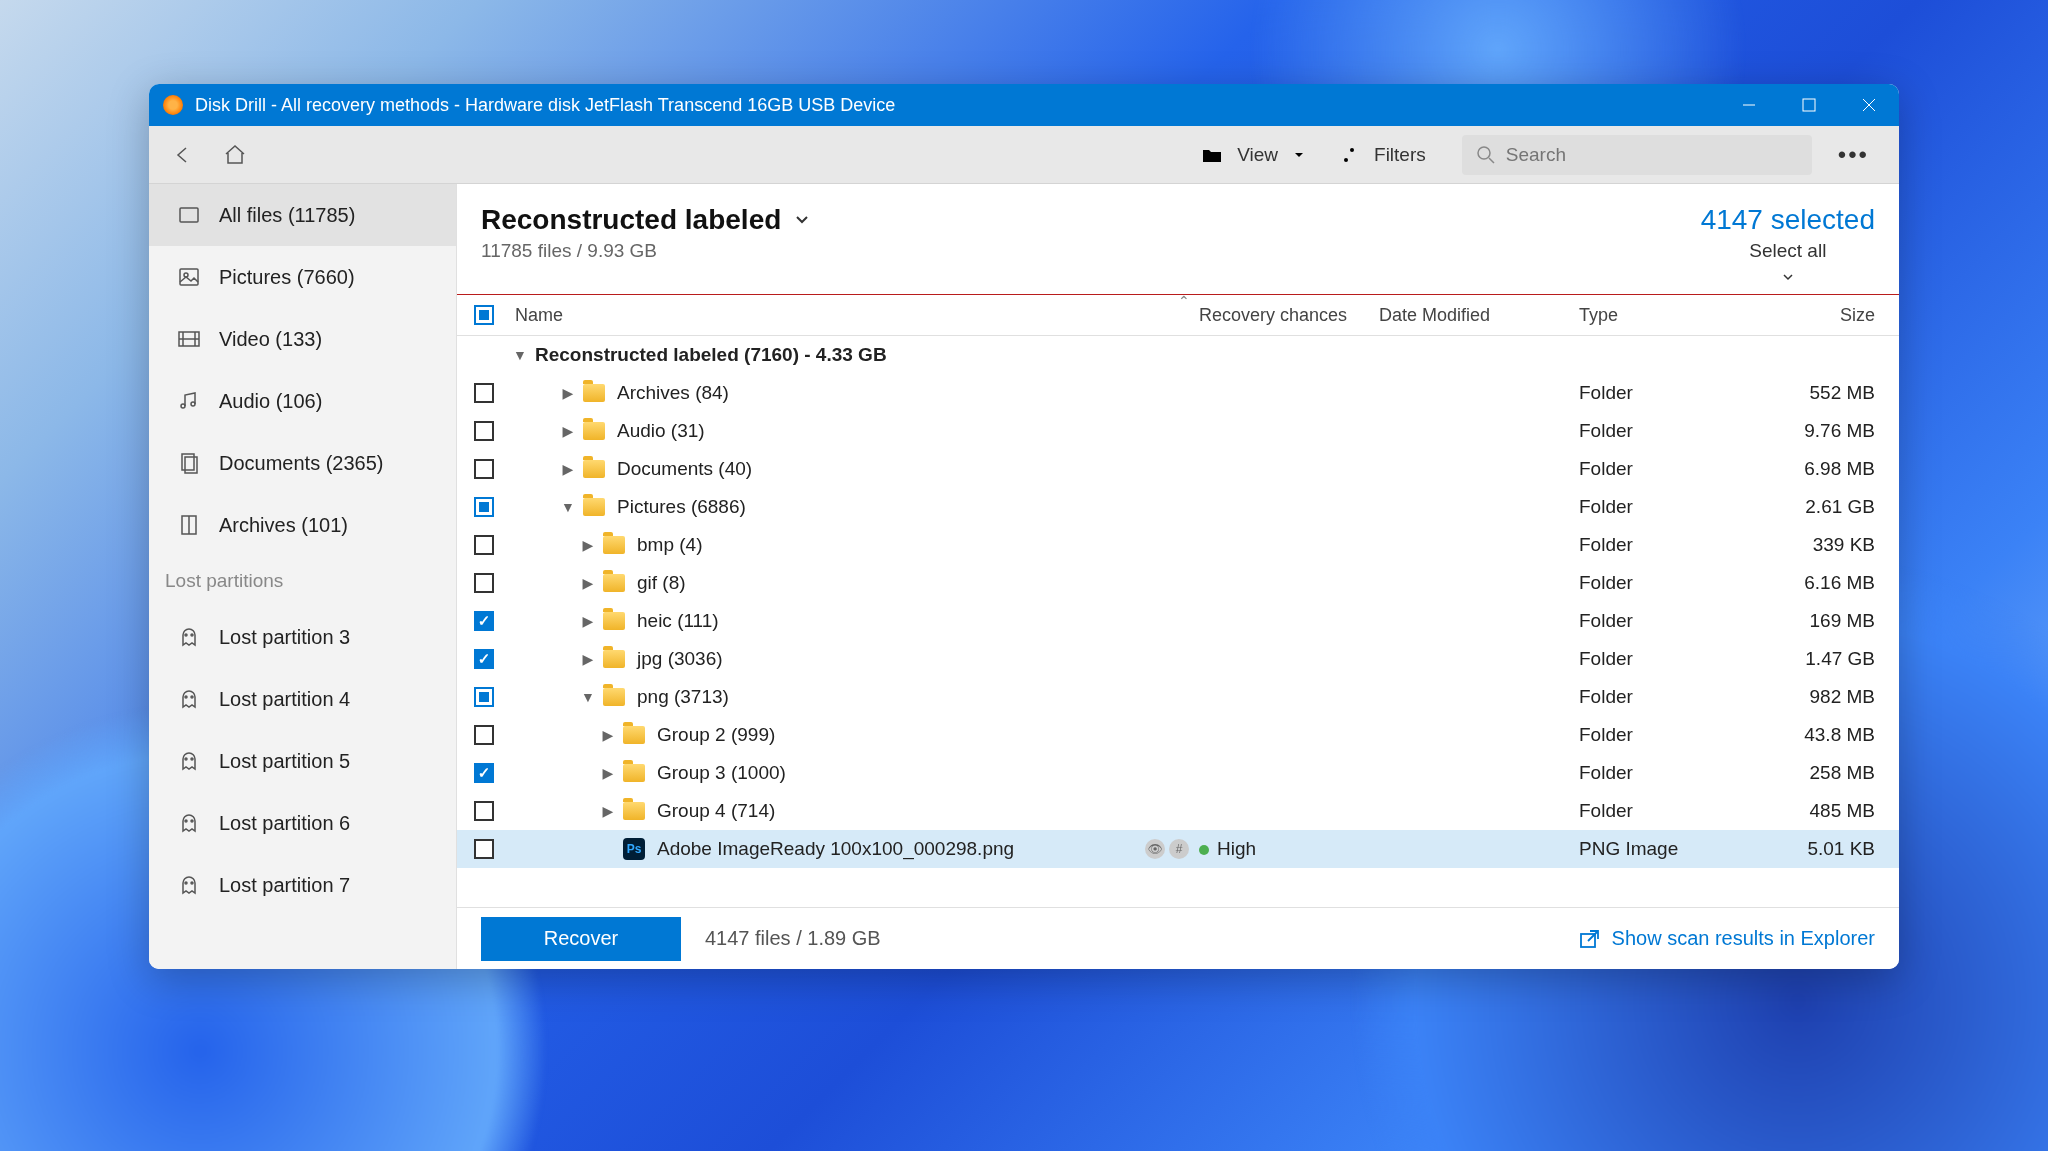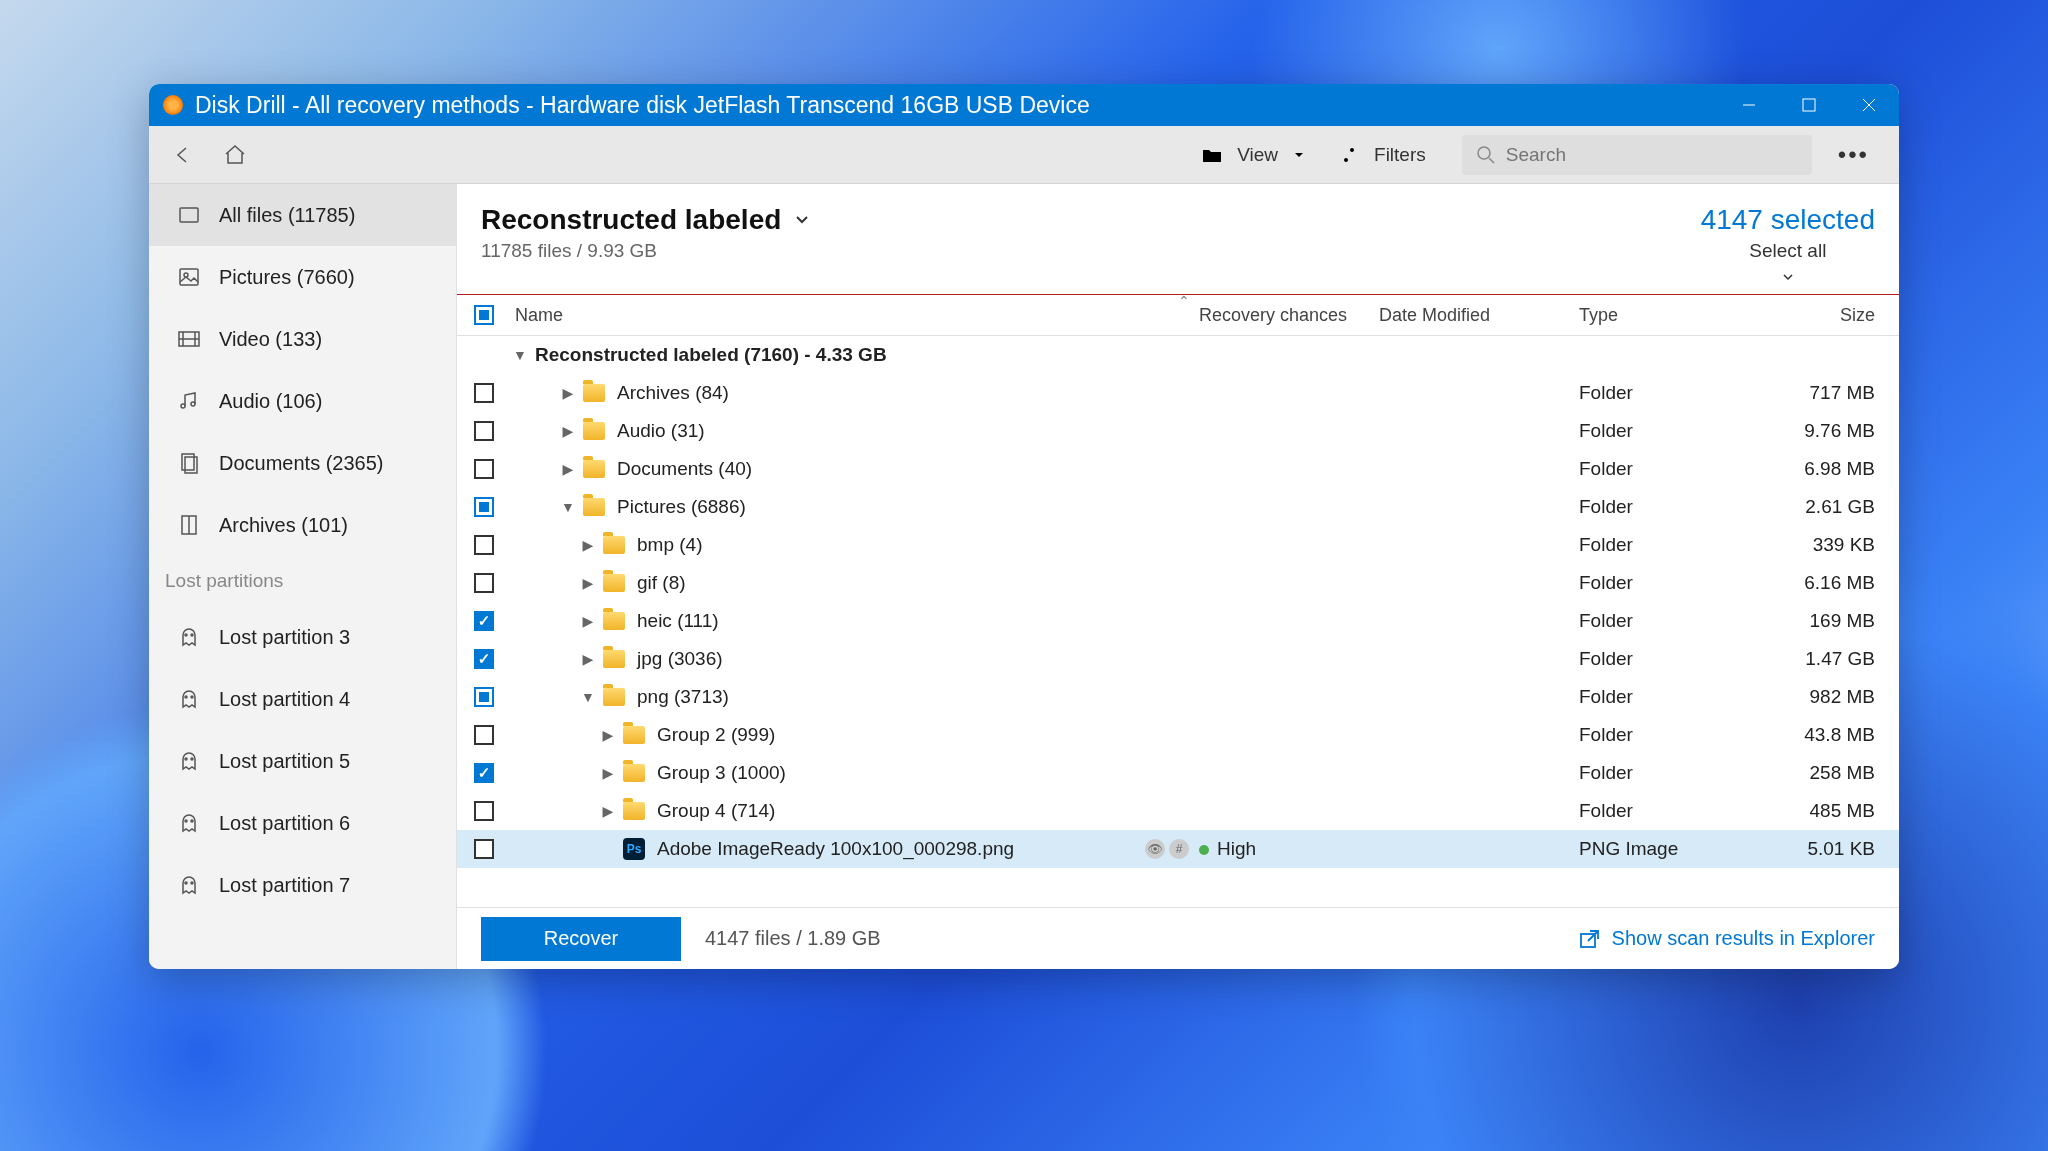--- a/index.html
+++ b/index.html
@@ -11,21 +11,21 @@
 .bg-swirl { position:absolute; border-radius:50%; filter:blur(2px); }
 .s1 { width:900px; height:900px; right:-200px; bottom:-300px; background:radial-gradient(circle,#1e40af 0%,#3b82f6 60%,transparent 70%); }
 .s2 { width:700px; height:700px; left:-150px; bottom:-250px; background:radial-gradient(circle,#2563eb 0%,#60a5fa 60%,transparent 70%); }
 .s3 { width:500px; height:500px; right:300px; top:-200px; background:radial-gradient(circle,#60a5fa 0%,transparent 70%); }
 
 .window {
   position: absolute; left: 149px; top: 84px; width: 1750px; height: 885px;
   background: #fff; border-radius: 10px; box-shadow: 0 10px 40px rgba(0,0,0,0.25);
   overflow: hidden; display: flex; flex-direction: column;
 }
-.titlebar { height: 42px; background: #0078d4; color:#fff; display:flex; align-items:center; font-size:23px; }
+.titlebar { height: 42px; background: #0078d4; color:#fff; display:flex; align-items:center; font-size:18px; }
 .titlebar .appicon { width:20px; height:20px; margin:0 12px 0 14px; background:radial-gradient(circle,#ffb347 30%,#ff7b00 70%); border-radius:50%; position:relative; }
 .titlebar .title { flex:1; }
 .titlebar .sysbtn { width:60px; height:42px; display:flex; align-items:center; justify-content:center; cursor:default; }
 .titlebar svg { stroke:#fff; stroke-width:1; fill:none; }
 
 .toolbar { height:58px; background:#e8e8e8; border-bottom:1px solid #d4d4d4; display:flex; align-items:center; padding:0 12px; gap:8px; }
 .tbtn { width:44px; height:44px; display:flex; align-items:center; justify-content:center; border-radius:4px; }
 .toolbar .spacer { flex:1; }
 .tbtn svg { stroke:#555; stroke-width:1.5; fill:none; }
 .toolbar .label { font-size:19px; color:#333; padding:0 6px; }
@@ -298,21 +298,21 @@
     <div class="name-cell">
       <span class="indent" style="width:42px"></span>
       <span class="caret">▶</span>
       <span class="folder-icon"></span>
       <span style="margin-left:6px">Archives (84)</span>
       <span style="flex:1"></span>
     </div>
     <div class="col-recovery"></div>
     <div class="col-date"></div>
     <div class="col-type">Folder</div>
-    <div class="col-size">717 MB</div>
+    <div class="col-size">552 MB</div>
           </div>
           <div class="row">
     <div class="col-check">
               <span class="checkbox "></span>
             </div>
     <div class="name-cell">
       <span class="indent" style="width:42px"></span>
       <span class="caret">▶</span>
       <span class="folder-icon"></span>
       <span style="margin-left:6px">Audio (31)</span>

